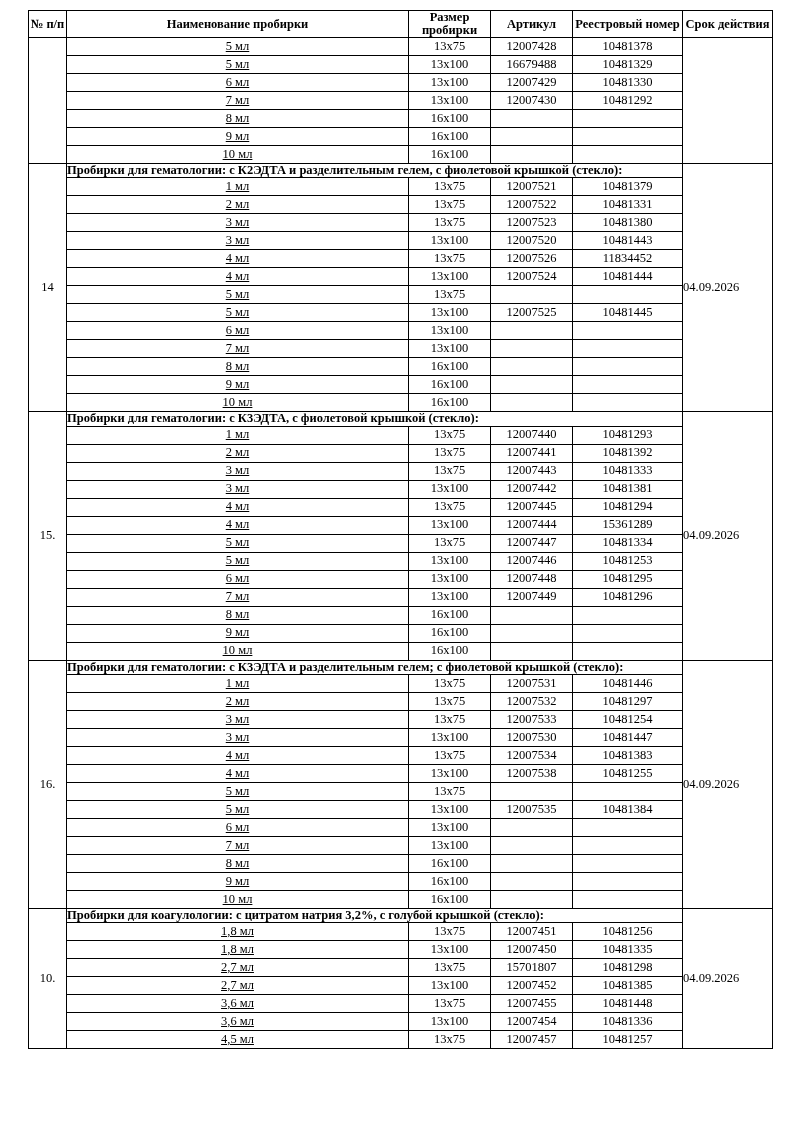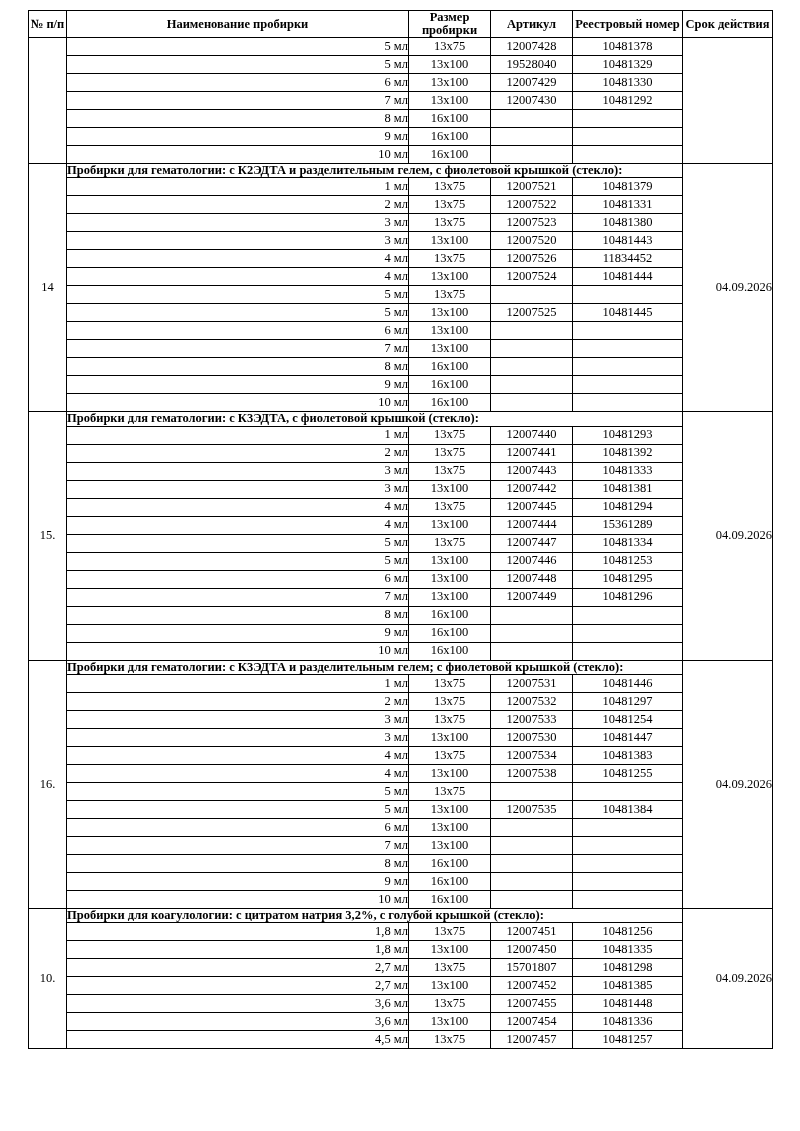--- a/index.html
+++ b/index.html
@@ -47,38 +47,39 @@
     padding: 3px 2px;
     line-height: 1.1;
   }
   td.num {
     text-align: center;
     vertical-align: top;
     padding-top: 3px;
     font-size: 12.5px;
   }
   td.name {
-    text-align: right;
+    text-align: center;
     padding: 1px 2px 1px 8px;
     height: 17px;
+    text-decoration: underline;
   }
   td.grp {
     text-align: left;
     font-weight: bold;
     padding: 2px 6px;
     font-size: 12.5px;
     line-height: 1.15;
   }
   td.ctr {
     text-align: center;
     height: 17px;
     padding: 1px 2px;
   }
   td.date {
-    text-align: right;
+    text-align: left;
     vertical-align: middle;
     font-size: 12.5px;
   }
 </style>
 </head>
 <body>
 
 <div class="page">
   <table class="reg">
     <colgroup>
@@ -104,21 +105,21 @@
           <td class="num" rowspan="7"></td>
           <td class="name">5 мл</td>
           <td class="ctr">13x75</td>
           <td class="ctr">12007428</td>
           <td class="ctr">10481378</td>
           <td class="date" rowspan="7"></td>
         </tr>
         <tr>
           <td class="name">5 мл</td>
           <td class="ctr">13x100</td>
-          <td class="ctr">19528040</td>
+          <td class="ctr">16679488</td>
           <td class="ctr">10481329</td>
         </tr>
         <tr>
           <td class="name">6 мл</td>
           <td class="ctr">13x100</td>
           <td class="ctr">12007429</td>
           <td class="ctr">10481330</td>
         </tr>
         <tr>
           <td class="name">7 мл</td>

